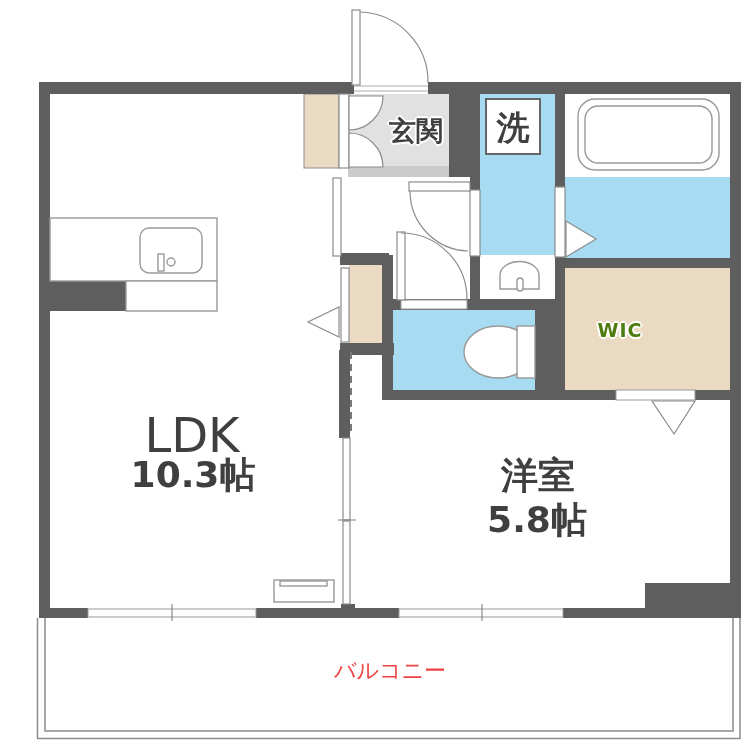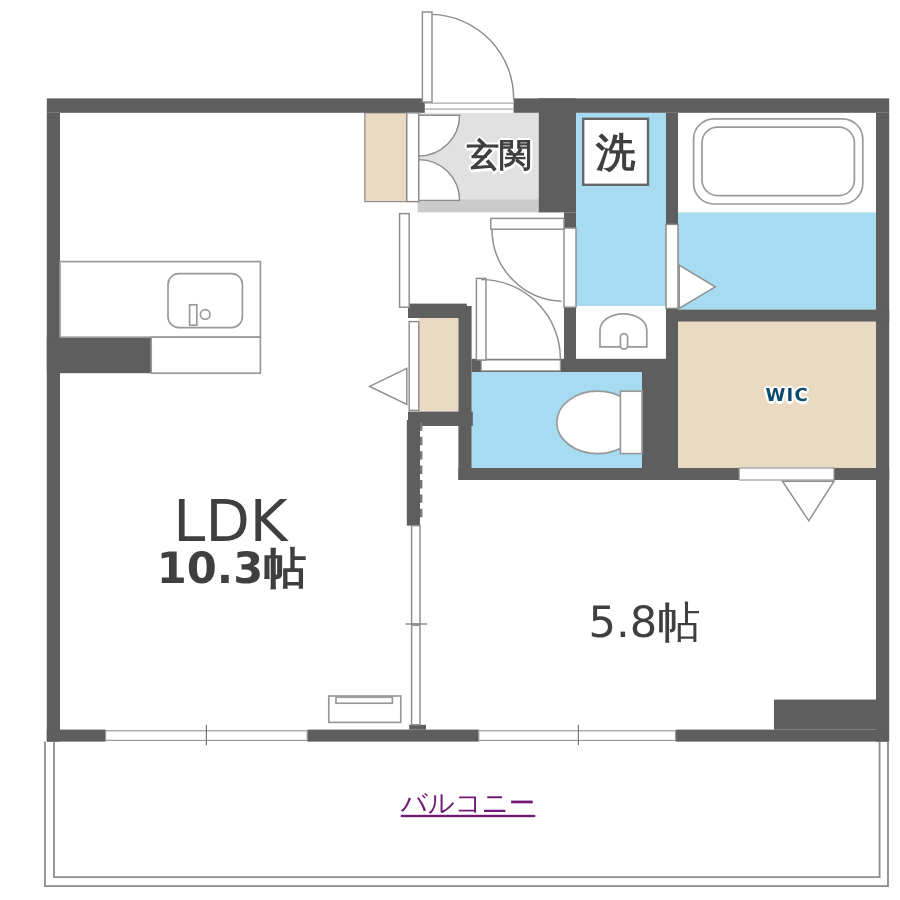--- a/index.html
+++ b/index.html
@@ -10,26 +10,26 @@
   }
   #plan svg{position:absolute;left:0;top:0;}
   .label{
     position:absolute;transform:translate(-50%,-50%);
     white-space:nowrap;line-height:1;color:#3f3f3f;font-weight:600;
     text-shadow:2px 0 0 #fff,-2px 0 0 #fff,0 2px 0 #fff,0 -2px 0 #fff,
                 1px 1px 0 #fff,-1px -1px 0 #fff,1px -1px 0 #fff,-1px 1px 0 #fff;
   }
   .lbl-genkan {left:404px;top:130px;font-size:27px;}
   .lbl-laundry{left:501px;top:127px;font-size:33px;}
-  .lbl-wic    {left:644px;top:330px;font-size:15px;color:#0c4a6e;letter-spacing:1px;}
+  .lbl-wic    {left:608px;top:330px;font-size:19px;color:#4d7c0f;letter-spacing:1px;}
   .lbl-ldk    {left:180px;top:435px;font-size:48px;font-weight:500;}
   .lbl-ldk-sz {left:181px;top:475px;font-size:36px;font-weight:700;}
   .lbl-yo     {left:526px;top:475px;font-size:37px;}
-  .lbl-yo-sz  {left:525px;top:520px;font-size:36px;font-weight:400;text-align:center;}
-  .lbl-bal    {left:378px;top:671px;font-size:22px;font-weight:500;color:#701a75;text-decoration:underline;}
+  .lbl-yo-sz  {left:525px;top:520px;font-size:36px;font-weight:700;text-align:center;}
+  .lbl-bal    {left:378px;top:671px;font-size:22px;font-weight:500;color:#ef4444;}
 </style>
 </head>
 <body>
 
 <div id="plan">
 
 <svg width="750" height="750" viewBox="0 0 750 750">
 
   <g>
     <rect x="337" y="94" width="103" height="72" fill="#E1E1E1"></rect>
@@ -147,15 +147,16 @@
   </g>
 
   <rect x="474" y="99" width="54" height="55" fill="#fff" stroke="#666" stroke-width="2"></rect>
 </svg>
 
   <div class="label lbl-genkan">玄関</div>
   <div class="label lbl-laundry">洗</div>
   <div class="label lbl-wic">WIC</div>
   <div class="label lbl-ldk">LDK</div>
   <div class="label lbl-ldk-sz">10.3帖</div>
+  <div class="label lbl-yo">洋室</div>
   <div class="label lbl-yo-sz">5.8帖</div>
   <div class="label lbl-bal">バルコニー</div>
 </div>
 
 </body></html>

